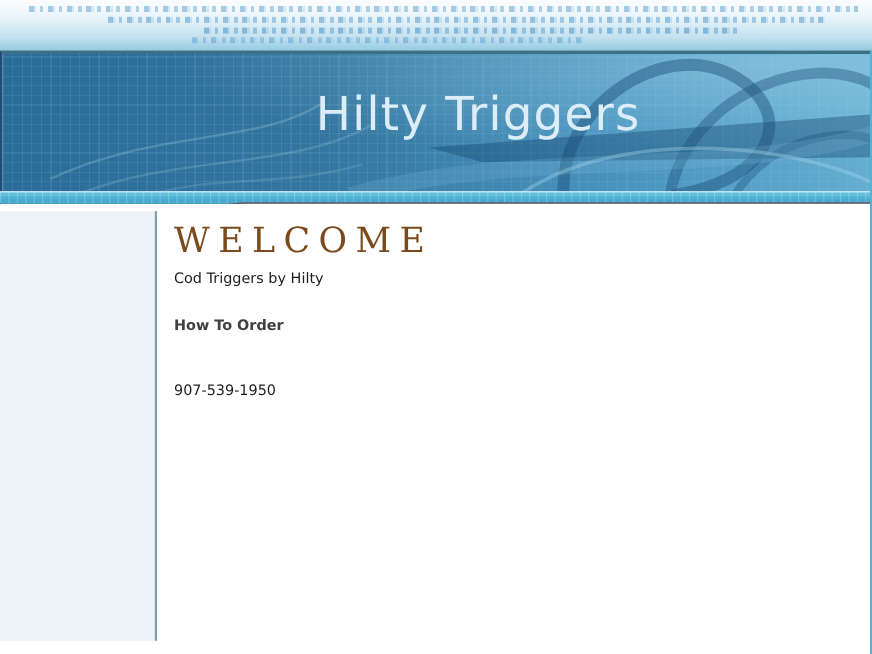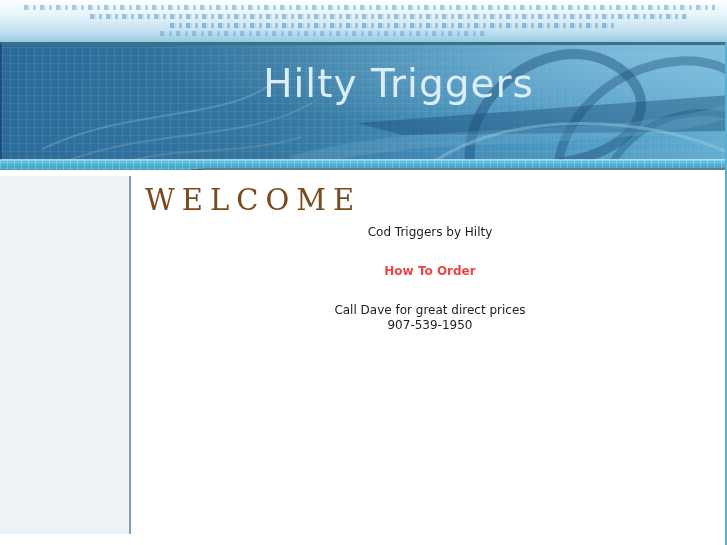--- a/index.html
+++ b/index.html
@@ -53,21 +53,21 @@
   .header .grid {
     position: absolute; inset: 0;
     background:
       repeating-linear-gradient(90deg, rgba(150, 205, 232, 0.13) 0 1px, transparent 1px 8px),
       repeating-linear-gradient(0deg, rgba(150, 205, 232, 0.11) 0 1px, transparent 1px 8px);
   }
   .header .wires { position: absolute; inset: 0; }
   .site-title {
     position: absolute;
     left: 68px; right: 0; top: 12px;
-    margin: 4px;
+    margin: 16px;
     text-align: center;
     font-family: "DejaVu Sans", sans-serif;
     font-size: 39px;
     font-weight: 400;
     letter-spacing: 1px;
     color: #dcedf8;
   }
 
   
   .bandwrap { position: absolute; left: 0; top: 159px; width: 727px; height: 21px; }
@@ -104,24 +104,23 @@
     font-weight: 500;
     letter-spacing: 7px;
     color: #7a4a1c;
     line-height: 36px;
   }
   .content p {
     margin: 24px 0 0 0;
     font-size: 12px;
     line-height: 15px;
     color: #1d1d1d;
-    text-align: center;
   }
   .content p.subtitle { margin-top: 7px; }
-  .content p.bold { font-weight: bold; color: #ef4444; }
+  .content p.bold { font-weight: bold; color: #404040; }
 
   
   .right-border {
     position: absolute;
     right: 0; top: 42px; bottom: 0;
     width: 2px;
     background: #58b1d5;
   }
 </style>
 </head>
@@ -180,19 +179,19 @@
     </svg>
   </div>
 
   <div class="main">
     <div class="sidebar"></div>
     <div class="divider"></div>
     <div class="content">
       <h2 class="welcome">WELCOME</h2>
       <p class="subtitle">Cod Triggers by Hilty</p>
       <p class="bold">How To Order</p>
-      <p><span>Call Dave for great direct prices</span><br><span>907-539-1950</span></p>
+      <p><br><span>907-539-1950</span></p>
     </div>
   </div>
 
   <div class="right-border"></div>
 
 </div>
 
 </body></html>

